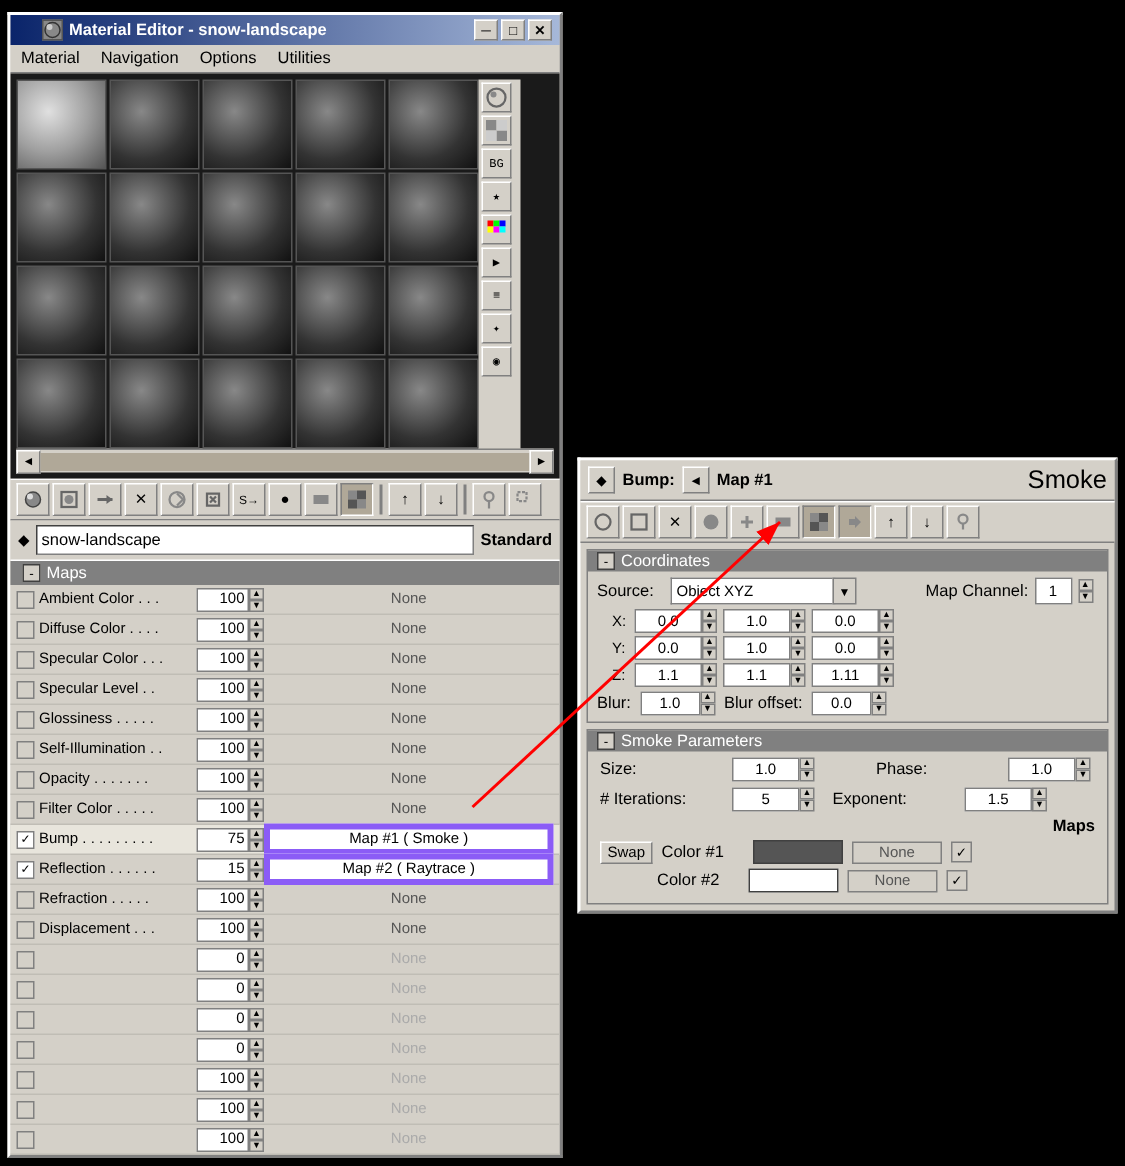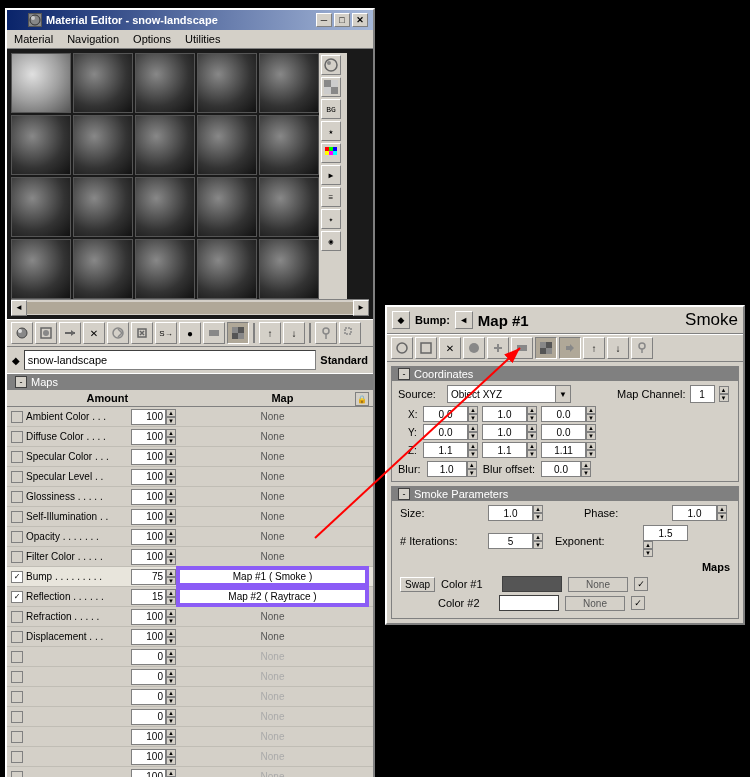--- a/index.html
+++ b/index.html
@@ -339,21 +339,21 @@
       border-bottom-color: #808080;
       display: flex;
       align-items: center;
       justify-content: center;
       font-size: 9px;
       cursor: pointer;
     }
 
     .bump-name {
       flex: 1;
-      font-size: 15px;
+      font-size: 11px;
       font-weight: bold;
     }
 
     .bump-type {
       font-size: 17px;
     }
 
     
     .coord-section {
       margin: 4px;
@@ -754,27 +754,20 @@
     <input class="mat-name-input" type="text" value="snow-landscape" style="">
     <span class="mat-type-label">Standard</span>
   </div>
 
   <div class="maps-panel">
     <div class="maps-header">
       <div class="maps-collapse">-</div>
       <span>Maps</span>
     </div>
 
-    <div style="position:relative;">
-      <div class="maps-columns">
-        <span>Amount</span>
-        <span>Map</span>
-      </div>
-      <div class="lock-btn" style="top:2px;">🔒</div>
-    </div>
 
     <div>
 
       <div class="map-row">
         <div class="map-checkbox"></div>
         <span class="map-label">Ambient Color . . .</span>
         <div class="map-amount-container">
           <input class="map-amount-input" value="100" style="">
           <div class="map-amount-spin">
             <div class="spin-btn">▲</div>
@@ -1227,21 +1220,21 @@
       <div class="smoke-row">
         <span class="smoke-label"># Iterations:</span>
         <div style="display:flex;align-items:center;">
           <input class="smoke-input" type="text" value="5" style="">
           <div style="display:flex;flex-direction:column;">
             <div class="spin-btn">▲</div>
             <div class="spin-btn">▼</div>
           </div>
         </div>
         <span class="smoke-label" style="margin-left:4px;">Exponent:</span>
-        <div style="display:flex;align-items:flex-start;flex-direction:column;">
+        <div style="display:flex;align-items:center;">
           <input class="smoke-input" type="text" value="1.5" style="">
           <div style="display:flex;flex-direction:column;">
             <div class="spin-btn">▲</div>
             <div class="spin-btn">▼</div>
           </div>
         </div>
       </div>
 
       <div style="text-align:right;font-size:11px;font-weight:bold;margin-bottom:3px;">Maps</div>
 

